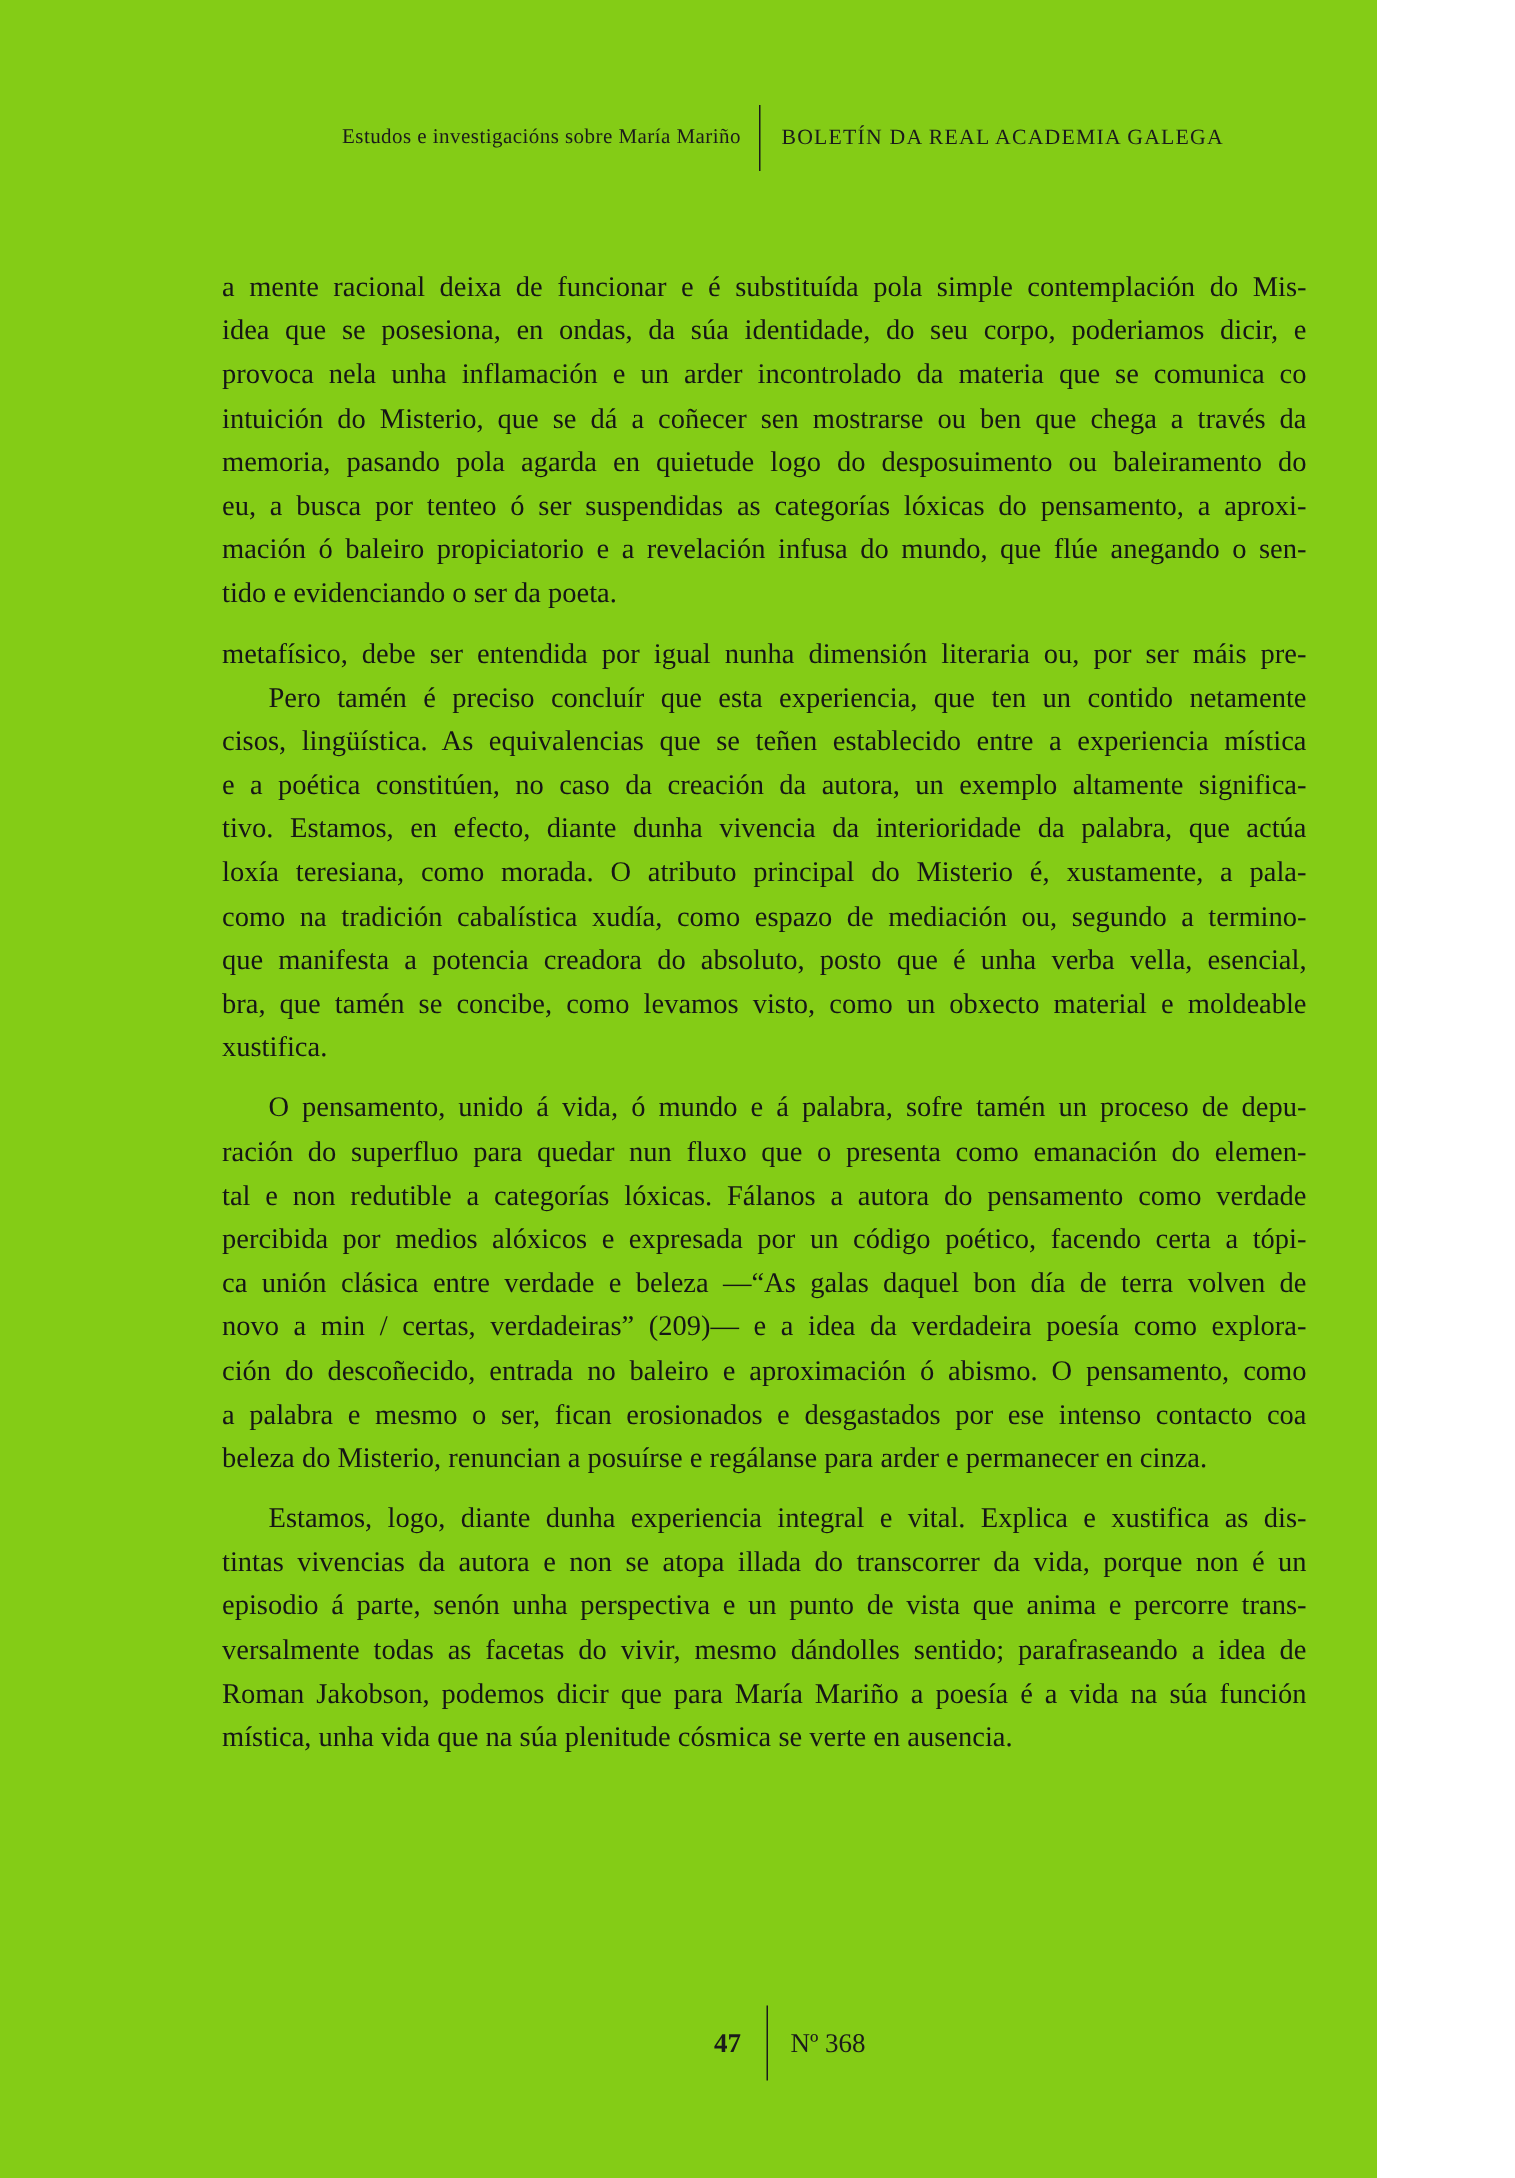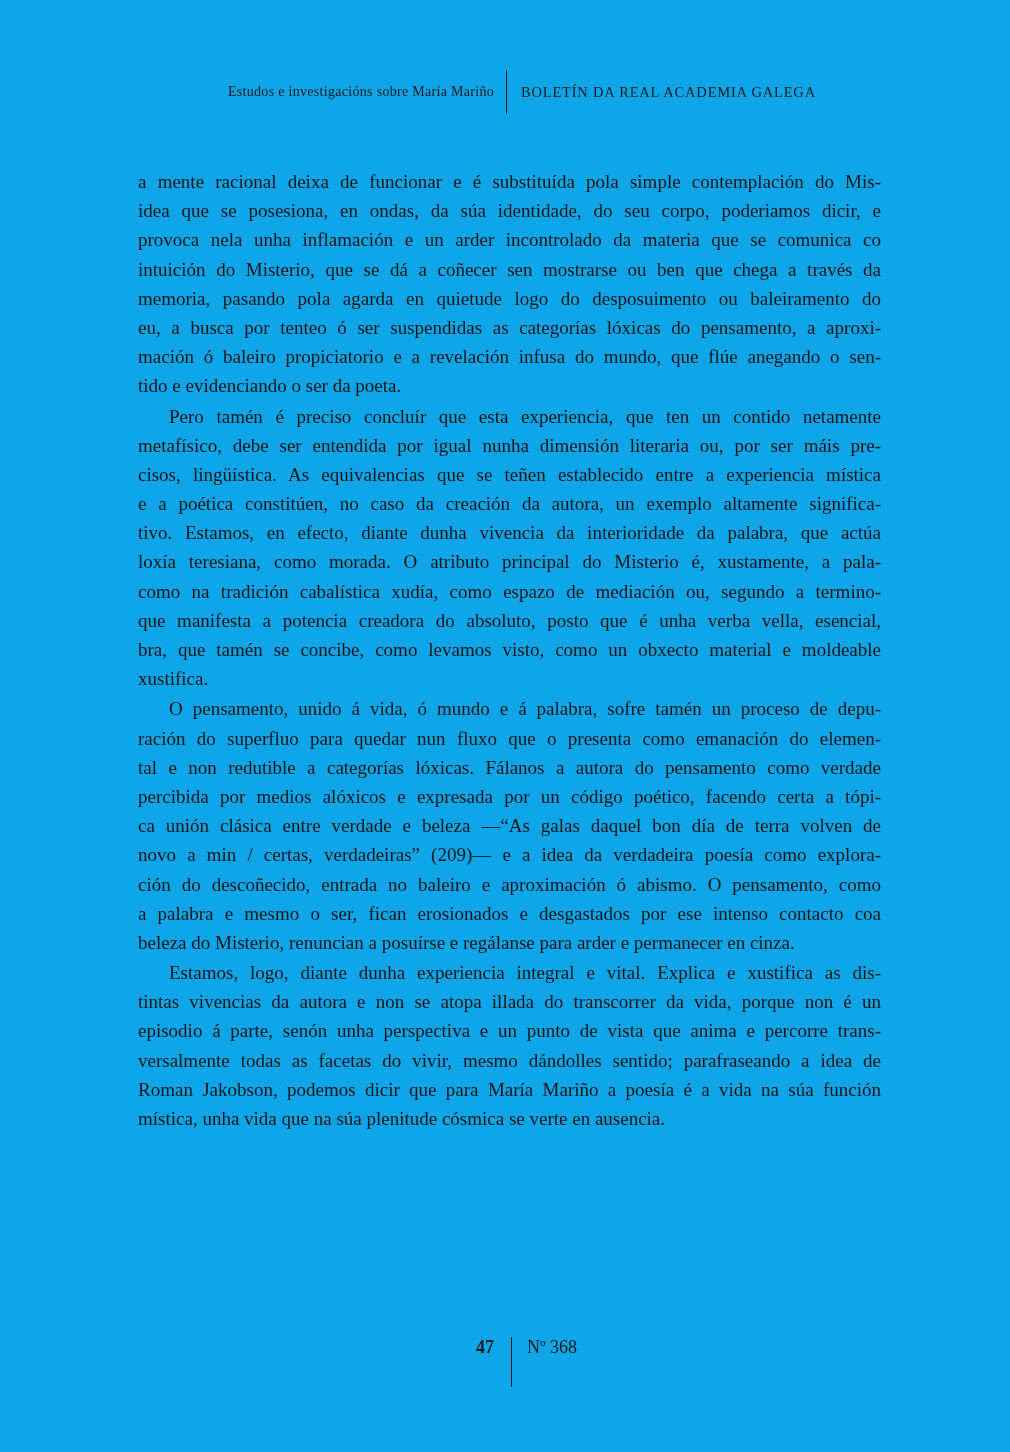--- a/index.html
+++ b/index.html
@@ -2,23 +2,23 @@
 <html><head>
 <meta charset="utf-8">
 <style>
   html, body {
     margin: 0;
     padding: 0;
     background: #ffffff;
   }
   .page {
     position: relative;
-    width: 1010px;
+    width: 918px;
     height: 1452px;
-    background: #0ea5e9;
+    background: #84cc16;
     color: #141414;
     font-family: "Liberation Serif", "DejaVu Serif", serif;
     overflow: hidden;
   }
 
   
   .page-header {
     position: absolute;
     top: 69px;
     left: 0;
@@ -53,39 +53,40 @@
   
   .page-body {
     position: absolute;
     top: 166px;
     left: 137px;
     width: 745px;
     font-size: 19px;
     line-height: 29.2px;
     color: #161616;
   }
-  .para { margin: 1px; padding: 0; }
+  .para { margin: 11px; padding: 0; }
   .line {
     text-align: justify;
     text-align-last: justify;
     white-space: normal;
     overflow: hidden;
     height: 29.2px;
   }
   .line.last { text-align-last: left; }
   .para.indent .line.first { text-indent: 31px; }
 
   
   .page-footer {
     position: absolute;
     top: 1337px;
     left: 0;
     width: 100%;
     height: 50px;
     display: flex;
+    align-items: center;
   }
   .f-page {
     width: 494px;
     text-align: right;
     padding-right: 17px;
     font-size: 18px;
     font-weight: bold;
     color: #1b1b1b;
   }
   .f-divider {
@@ -117,22 +118,22 @@
         <div class="line first">a mente racional deixa de funcionar e é substituída pola simple contemplación do Mis-</div>
         <div class="line">idea que se posesiona, en ondas, da súa identidade, do seu corpo, poderiamos dicir, e</div>
         <div class="line">provoca nela unha inflamación e un arder incontrolado da materia que se comunica co</div>
         <div class="line">intuición do Misterio, que se dá a coñecer sen mostrarse ou ben que chega a través da</div>
         <div class="line">memoria, pasando pola agarda en quietude logo do desposuimento ou baleiramento do</div>
         <div class="line">eu, a busca por tenteo ó ser suspendidas as categorías lóxicas do pensamento, a aproxi-</div>
         <div class="line">mación ó baleiro propiciatorio e a revelación infusa do mundo, que flúe anegando o sen-</div>
         <div class="line last">tido e evidenciando o ser da poeta.</div>
       </div>
       <div class="para indent">
+        <div class="line">metafísico, debe ser entendida por igual nunha dimensión literaria ou, por ser máis pre-</div>
         <div class="line first">Pero tamén é preciso concluír que esta experiencia, que ten un contido netamente</div>
-        <div class="line">metafísico, debe ser entendida por igual nunha dimensión literaria ou, por ser máis pre-</div>
         <div class="line">cisos, lingüística. As equivalencias que se teñen establecido entre a experiencia mística</div>
         <div class="line">e a poética constitúen, no caso da creación da autora, un exemplo altamente significa-</div>
         <div class="line">tivo. Estamos, en efecto, diante dunha vivencia da interioridade da palabra, que actúa</div>
         <div class="line">loxía teresiana, como morada. O atributo principal do Misterio é, xustamente, a pala-</div>
         <div class="line">como na tradición cabalística xudía, como espazo de mediación ou, segundo a termino-</div>
         <div class="line">que manifesta a potencia creadora do absoluto, posto que é unha verba vella, esencial,</div>
         <div class="line">bra, que tamén se concibe, como levamos visto, como un obxecto material e moldeable</div>
         <div class="line last">xustifica.</div>
       </div>
       <div class="para indent">

